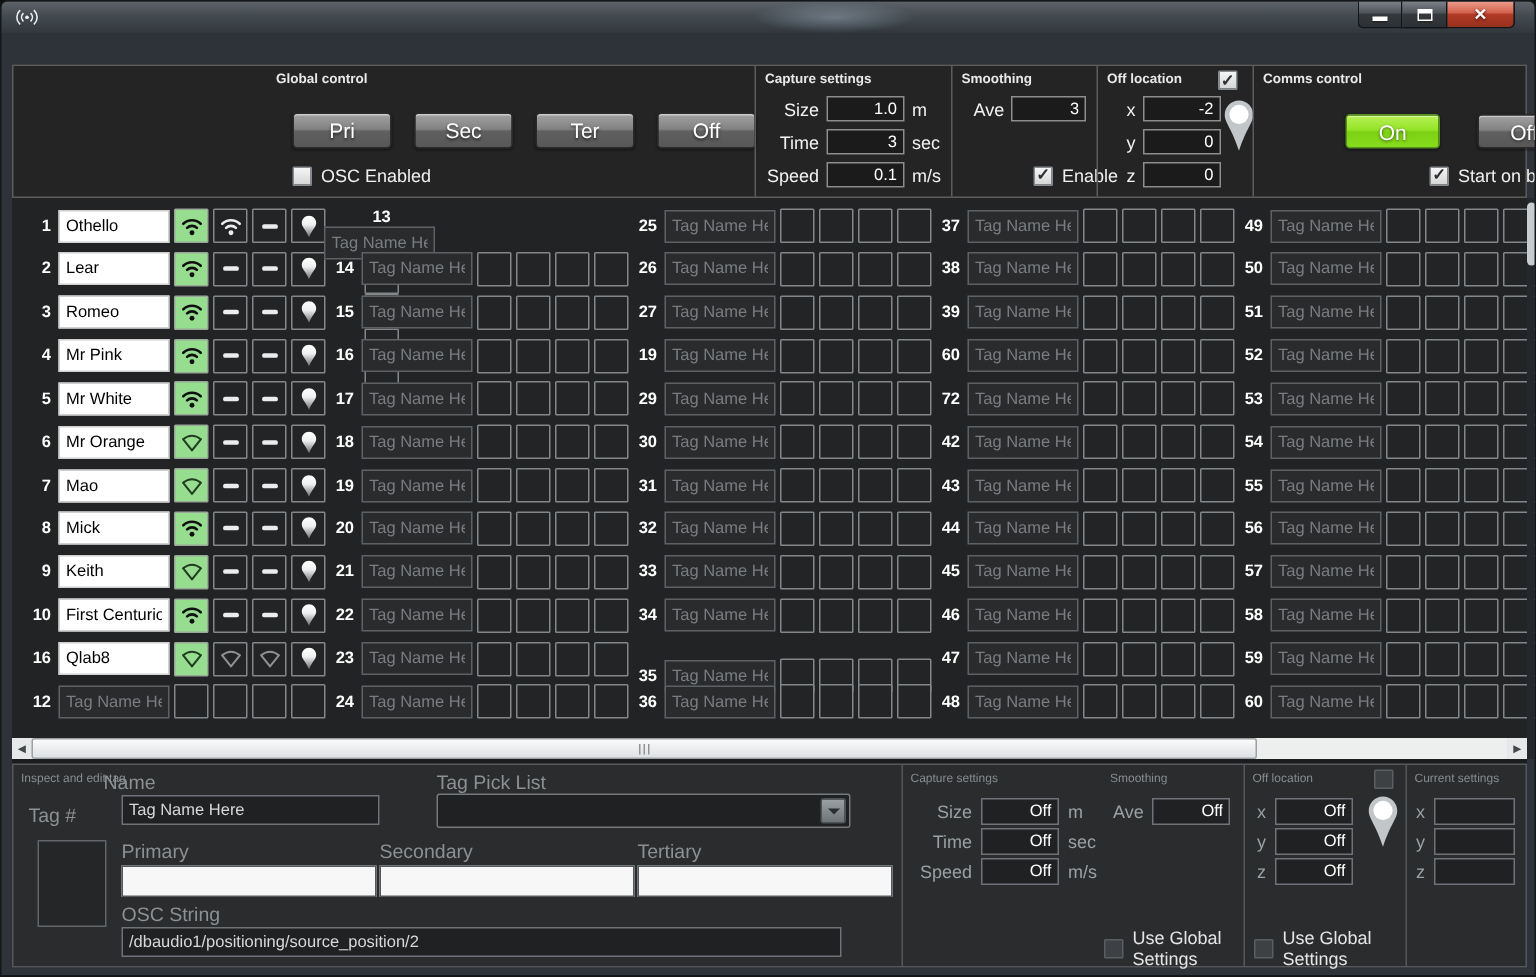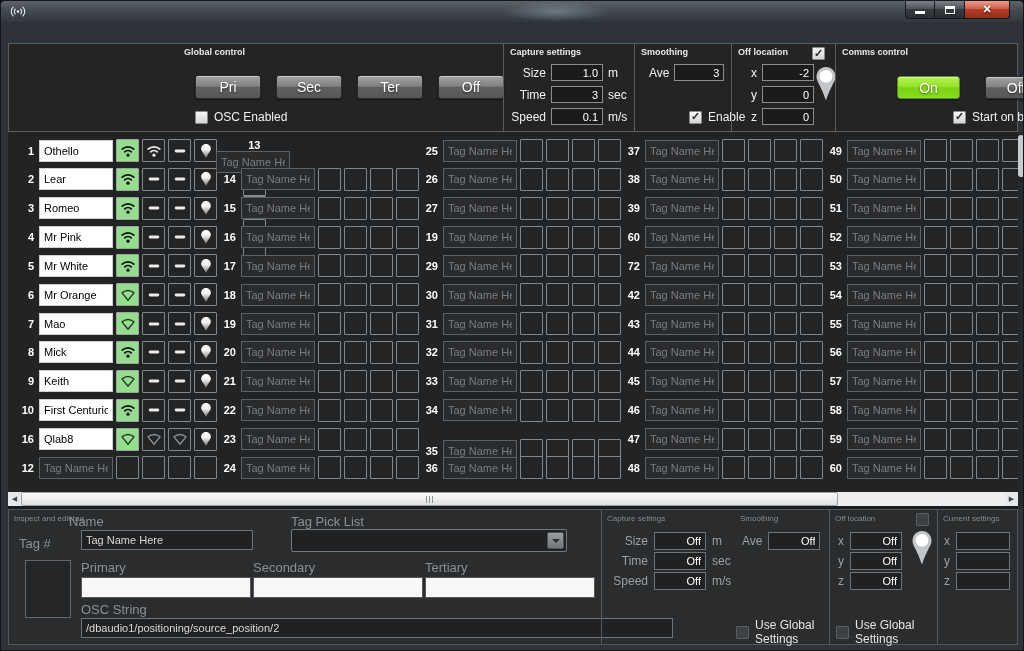--- a/index.html
+++ b/index.html
@@ -1035,21 +1035,21 @@
       </div>
 
       <span class="blabel" style="left:72px; top:50px;">Primary</span>
       <span class="blabel" style="left:244px; top:50px;">Secondary</span>
       <span class="blabel" style="left:416px; top:50px;">Tertiary</span>
       <input class="bwhite" style="left: 72px; top: 67px; width: 170px;" readonly="">
       <input class="bwhite" style="left: 244px; top: 67px; width: 170px;" readonly="">
       <input class="bwhite" style="left: 416px; top: 67px; width: 170px;" readonly="">
 
       <span class="blabel" style="left:72px; top:92px;">OSC String</span>
-      <input class="bin left" style="position: absolute; left: 72px; top: 108px; width: 592px; height: 20px;" readonly="" value="/dbaudio1/positioning/source_position/2">
+      <input class="bin left" style="position: absolute; left: 72px; top: 108px; width: 480px; height: 20px;" readonly="" value="/dbaudio1/positioning/source_position/2">
     </div>
 
     <div class="bsec" style="left:592px; width:228px;">
       <span class="bsec-label">Capture settings</span>
       <span class="bsec-label" style="left:138px;">Smoothing</span>
       <div class="bfrow" style="left:4px; top:22px;">
         <span class="bflabel" style="width:42px">Size</span>
         <input class="bin" style="width: 52px; height: 18px;" readonly="" value="Off">
         <span class="bfunit">m</span>
       </div>

